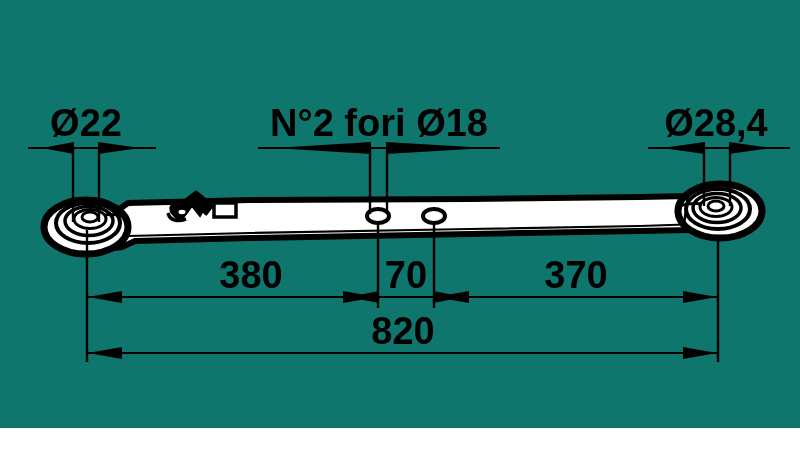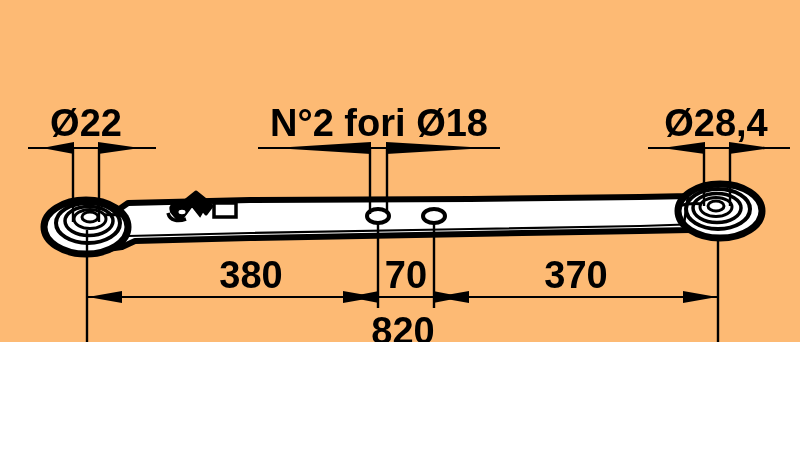--- a/index.html
+++ b/index.html
@@ -3,22 +3,22 @@
 <meta charset="utf-8">
 <style>
   html, body {
     margin: 0;
     padding: 0;
     background: #ffffff;
   }
   #root {
     position: relative;
     width: 800px;
-    height: 342px;
-    background: #fdba74;
+    height: 428px;
+    background: #0f766e;
     overflow: hidden;
     font-family: "Liberation Sans", sans-serif;
   }
   #drawing {
     position: absolute;
     left: 0;
     top: 0;
     width: 800px;
     height: 450px;
   }

